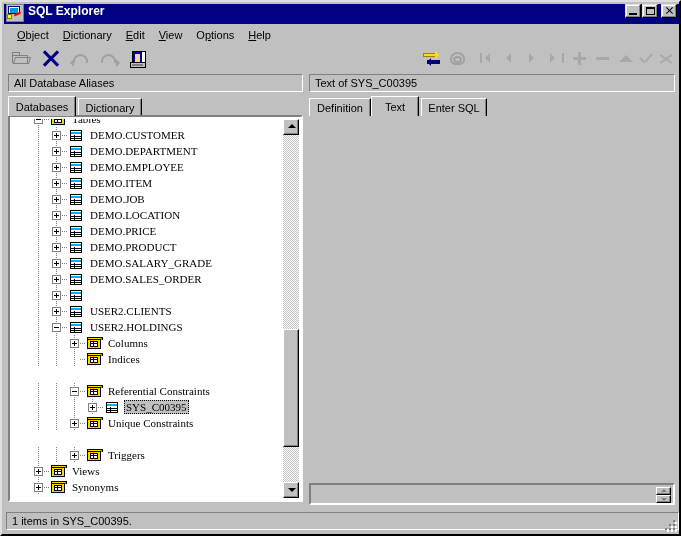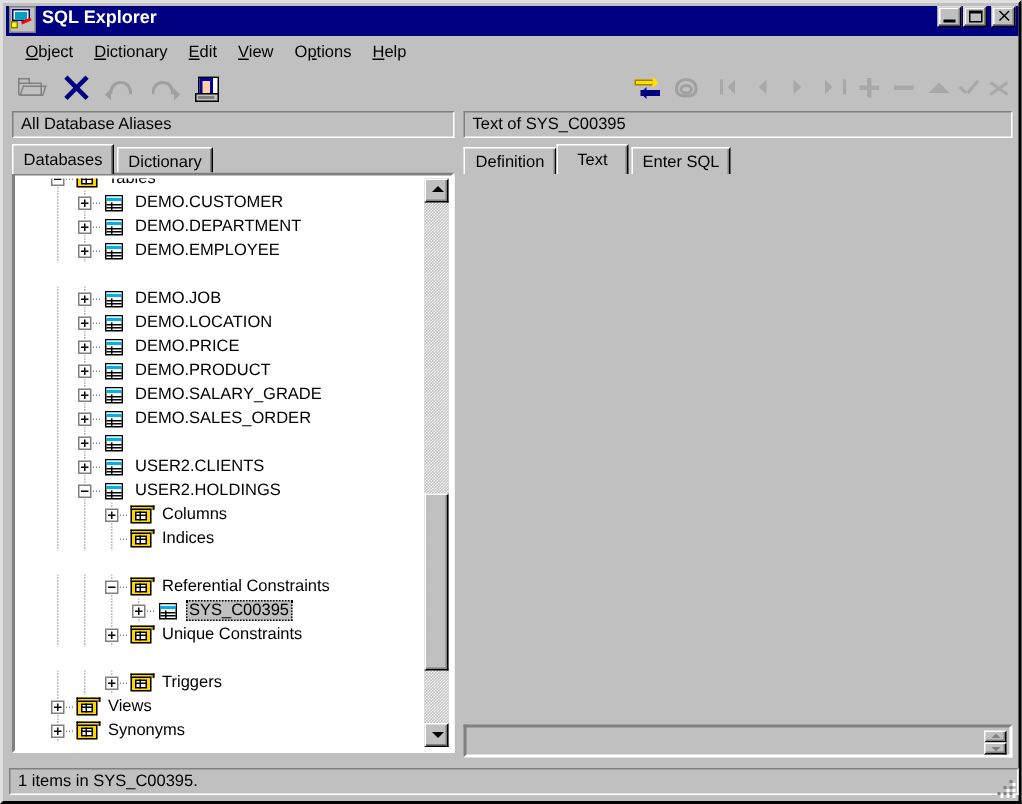--- a/index.html
+++ b/index.html
@@ -180,21 +180,21 @@
   .ic-folder .grid{position:absolute;left:4px;top:4px;width:8px;height:6px;background:#fff;border:1px solid #000;box-sizing:border-box;}
   .ic-folder .g1{position:absolute;left:4px;top:6px;width:8px;height:1px;background:#000;}
   .ic-folder .g2{position:absolute;left:7px;top:4px;width:1px;height:6px;background:#000;}
   
   .ic-table .body{position:absolute;left:2px;top:1px;width:12px;height:11px;background:#fff;border:1px solid #000;box-sizing:border-box;}
   .ic-table .hdr{position:absolute;left:3px;top:2px;width:10px;height:3px;background:#00b0f0;}
   .ic-table .hd2{position:absolute;left:3px;top:2px;width:10px;height:1px;background:#fff;}
   .ic-table .r1{position:absolute;left:3px;top:7px;width:10px;height:1px;background:#000;}
   .ic-table .r2{position:absolute;left:3px;top:9px;width:10px;height:1px;background:#000;}
   .ic-table .c1{position:absolute;left:6px;top:6px;width:1px;height:5px;background:#000;}
-  .tlabel{position:absolute;top:1px;padding:0 2px;line-height:14px;font-size:11px;}
+  .tlabel{position:absolute;top:1px;padding:0 2px;line-height:14px;font-size:11px;font-family:Liberation Serif, serif;}
   .tlabel.sel{background:#c0c0c0;border:1px dotted #000;padding:0 1px;line-height:12px;top:1px;}
   
   .vsb{
     position:absolute;width:16px;background:#c0c0c0;
     background-image:
       linear-gradient(45deg,#fff 25%,transparent 25%,transparent 75%,#fff 75%),
       linear-gradient(45deg,#fff 25%,#c0c0c0 25%,#c0c0c0 75%,#fff 75%);
     background-size:2px 2px;background-position:0 0,1px 1px;
   }
   .sbtn{
@@ -458,20 +458,35 @@
           <span class="dots" style="left: 50px; width: 6px;"></span>
           <span class="ic ic-table" style="left: 56px;">
             <span class="body"></span>
             <span class="hdr"></span>
             <span class="hd2"></span>
             <span class="r1"></span>
             <span class="r2"></span>
             <span class="c1"></span>
           </span>
           <span class="tlabel" style="left: 76px;">DEMO.EMPLOYEE</span>
+        </div>
+        <div class="trow" style="top: 56px; position: absolute; left: 0px; right: 0px;">
+          <span class="guide" style="left: 26px;"></span>
+          <span class="guide" style="left: 44px;"></span>
+          <span class="exp plus" style="left: 40px;"></span>
+          <span class="dots" style="left: 50px; width: 6px;"></span>
+          <span class="ic ic-table" style="left: 56px;">
+            <span class="body"></span>
+            <span class="hdr"></span>
+            <span class="hd2"></span>
+            <span class="r1"></span>
+            <span class="r2"></span>
+            <span class="c1"></span>
+          </span>
+          <span class="tlabel" style="left: 76px;">DEMO.ITEM</span>
         </div>
         <div class="trow" style="top: 72px; position: absolute; left: 0px; right: 0px;">
           <span class="guide" style="left: 26px;"></span>
           <span class="guide" style="left: 44px;"></span>
           <span class="exp plus" style="left: 40px;"></span>
           <span class="dots" style="left: 50px; width: 6px;"></span>
           <span class="ic ic-table" style="left: 56px;">
             <span class="body"></span>
             <span class="hdr"></span>
             <span class="hd2"></span>

